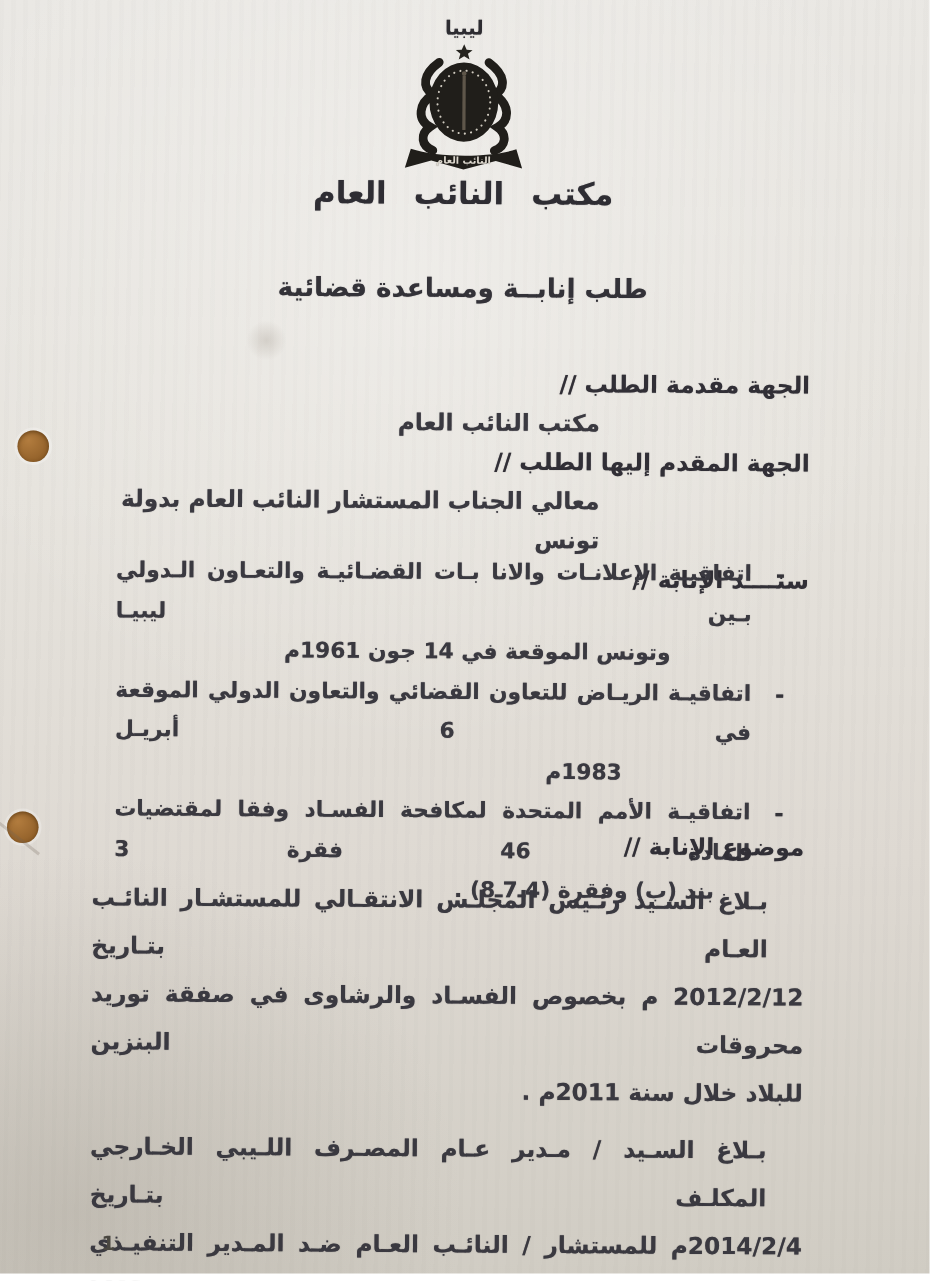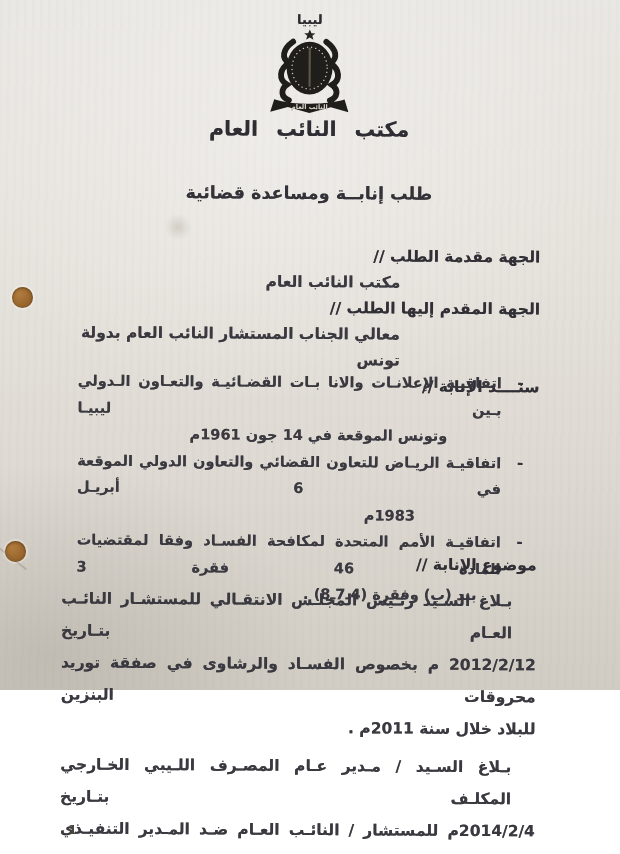--- a/index.html
+++ b/index.html
@@ -1,18 +1,18 @@
 <!DOCTYPE html>
 <html lang="ar" dir="rtl"><head>
 <meta charset="utf-8">
 <style>
   html,body{margin:0;padding:0;}
   body{width:620px;height:854px;overflow:hidden;
        font-family:"DejaVu Sans",sans-serif;}
-  .page{position:relative;width:620px;height:690px;
+  .page{position:relative;width:620px;height:849px;
     background:
       radial-gradient(90% 60% at 45% 22%, rgba(255,255,255,.28), rgba(255,255,255,0) 62%),
       radial-gradient(60% 40% at 8% 95%, rgba(120,112,100,.20), rgba(120,112,100,0) 70%),
       repeating-linear-gradient(91deg, rgba(0,0,0,.012) 0 3px, rgba(0,0,0,0) 3px 8px),
       linear-gradient(178deg,#eae8e4 0%,#e6e3dd 38%,#ded9d2 68%,#d0ccc3 100%);
     color:#3a3940;}
   .content{position:absolute;inset:0;transform:rotate(.35deg);transform-origin:50% 0;
     text-shadow:0 0 .6px rgba(48,45,52,.6);font-weight:700;}
   
   .masthead{position:absolute;top:12px;left:0;right:0;text-align:center;}

